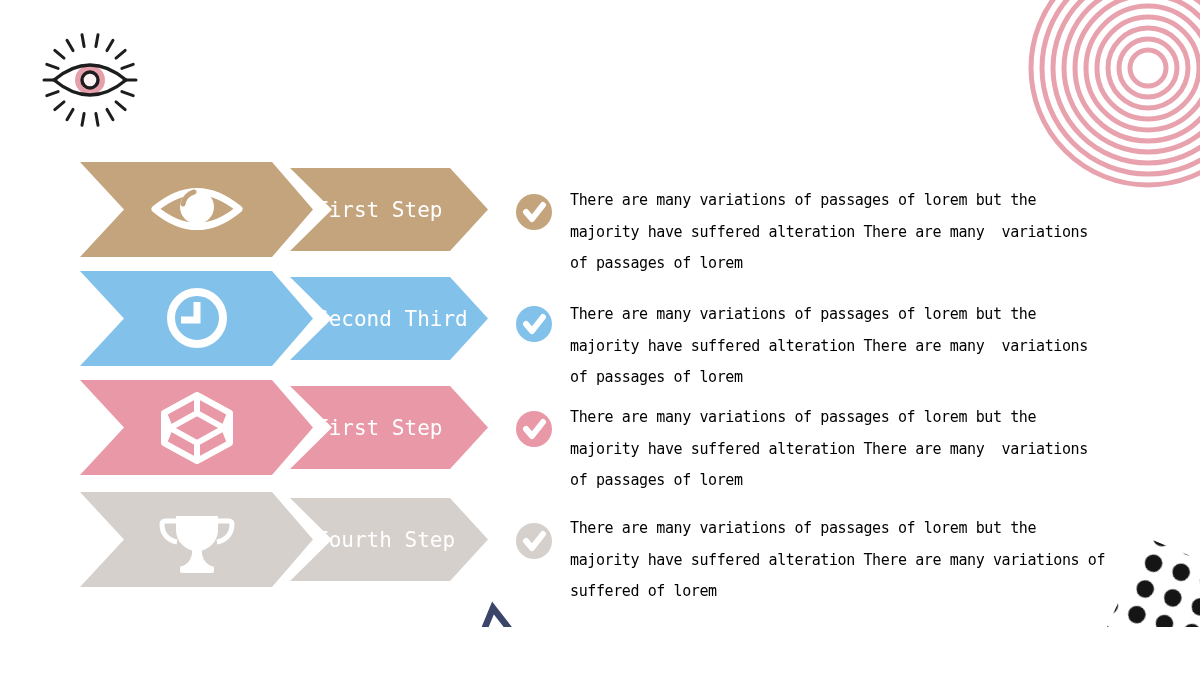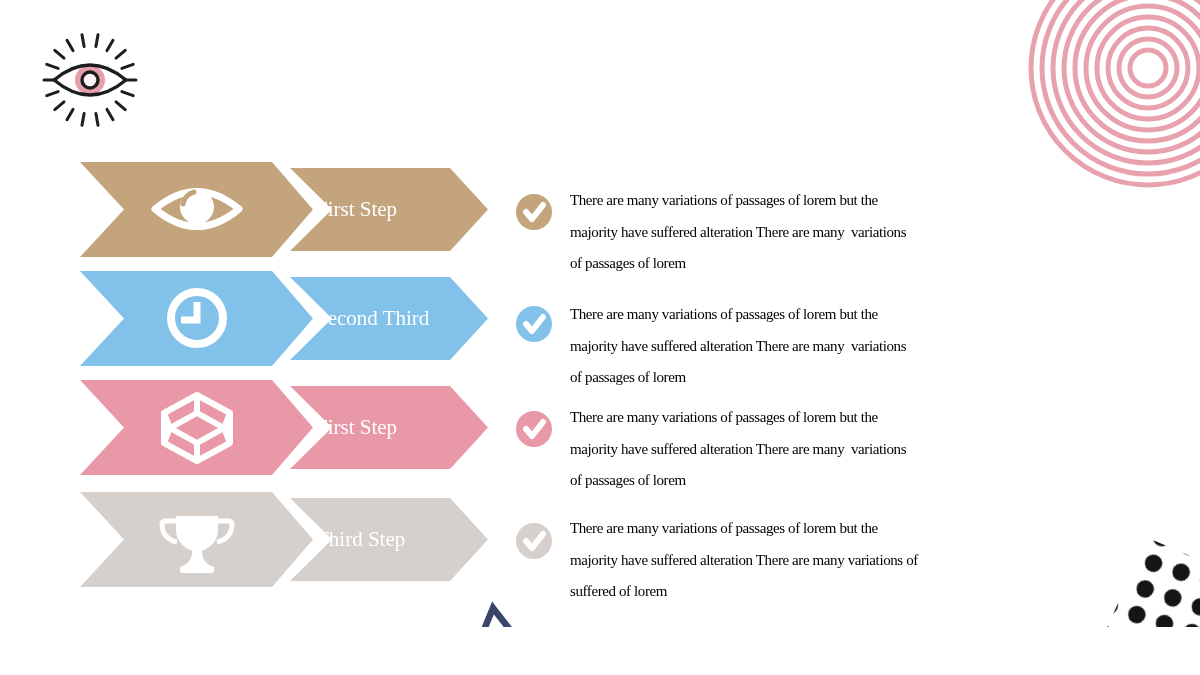--- a/index.html
+++ b/index.html
@@ -1,17 +1,17 @@
 <!DOCTYPE html>
 <html><head>
 <meta charset="utf-8">
 <style>
   html,body{margin:0;padding:0;}
   body{font-family:"DejaVu Sans Mono","Liberation Mono",monospace;}
-  .canvas{position:relative;width:1200px;height:627px;background:#ffffff;overflow:hidden;font-family:Liberation Serif, serif;}
+  .canvas{position:relative;width:1200px;height:627px;background:#ffffff;overflow:hidden;}
 
   
   .step-row{position:absolute;left:80px;width:410px;height:95px;}
   .row1{top:162px}.row2{top:271px}.row3{top:380px}.row4{top:492px}
   .step-row svg{position:absolute;left:0;top:0;}
   .step-label{position:absolute;left:236px;top:0;height:100%;width:175px;
     display:flex;align-items:center;color:#ffffff;font-size:21px;letter-spacing:0;
     white-space:pre;}
 
   
@@ -120,21 +120,21 @@
       <polygon points="0,0 192,0 233,47.5 192,95 0,95 44,47.5" fill="#D6D0CC"></polygon>
       <polygon points="210,6 370,6 408,47.5 370,89 210,89 252,47.5" fill="#D6D0CC"></polygon>
       <g>
         <path d="M96,24 h42 v14 a21,21 0 0 1 -42,0 Z" fill="#ffffff"></path>
         <path d="M96,29 h-11 a3,3 0 0 0 -3,3 c0,10 6,16 15,18" fill="none" stroke="#ffffff" stroke-width="5"></path>
         <path d="M138,29 h11 a3,3 0 0 1 3,3 c0,10 -6,16 -15,18" fill="none" stroke="#ffffff" stroke-width="5"></path>
         <path d="M112,57 c1,8 -3,14 -9,17 h28 c-6,-3 -10,-9 -9,-17 Z" fill="#ffffff"></path>
         <rect x="100" y="74" width="34" height="7" rx="2" fill="#ffffff"></rect>
       </g>
     </svg>
-    <div class="step-label">Third Step</div>
+    <div class="step-label">Fourth Step</div>
   </div>
 
   <svg class="check chk1" width="36" height="36" viewBox="0 0 36 36">
     <circle cx="18" cy="18" r="18" fill="#C3A47C"></circle>
     <path d="M10,18 l6,7 l11,-14" fill="none" stroke="#ffffff" stroke-width="6" stroke-linecap="round" stroke-linejoin="round"></path>
   </svg>
   <svg class="check chk2" width="36" height="36" viewBox="0 0 36 36">
     <circle cx="18" cy="18" r="18" fill="#81C1EA"></circle>
     <path d="M10,18 l6,7 l11,-14" fill="none" stroke="#ffffff" stroke-width="6" stroke-linecap="round" stroke-linejoin="round"></path>
   </svg>

